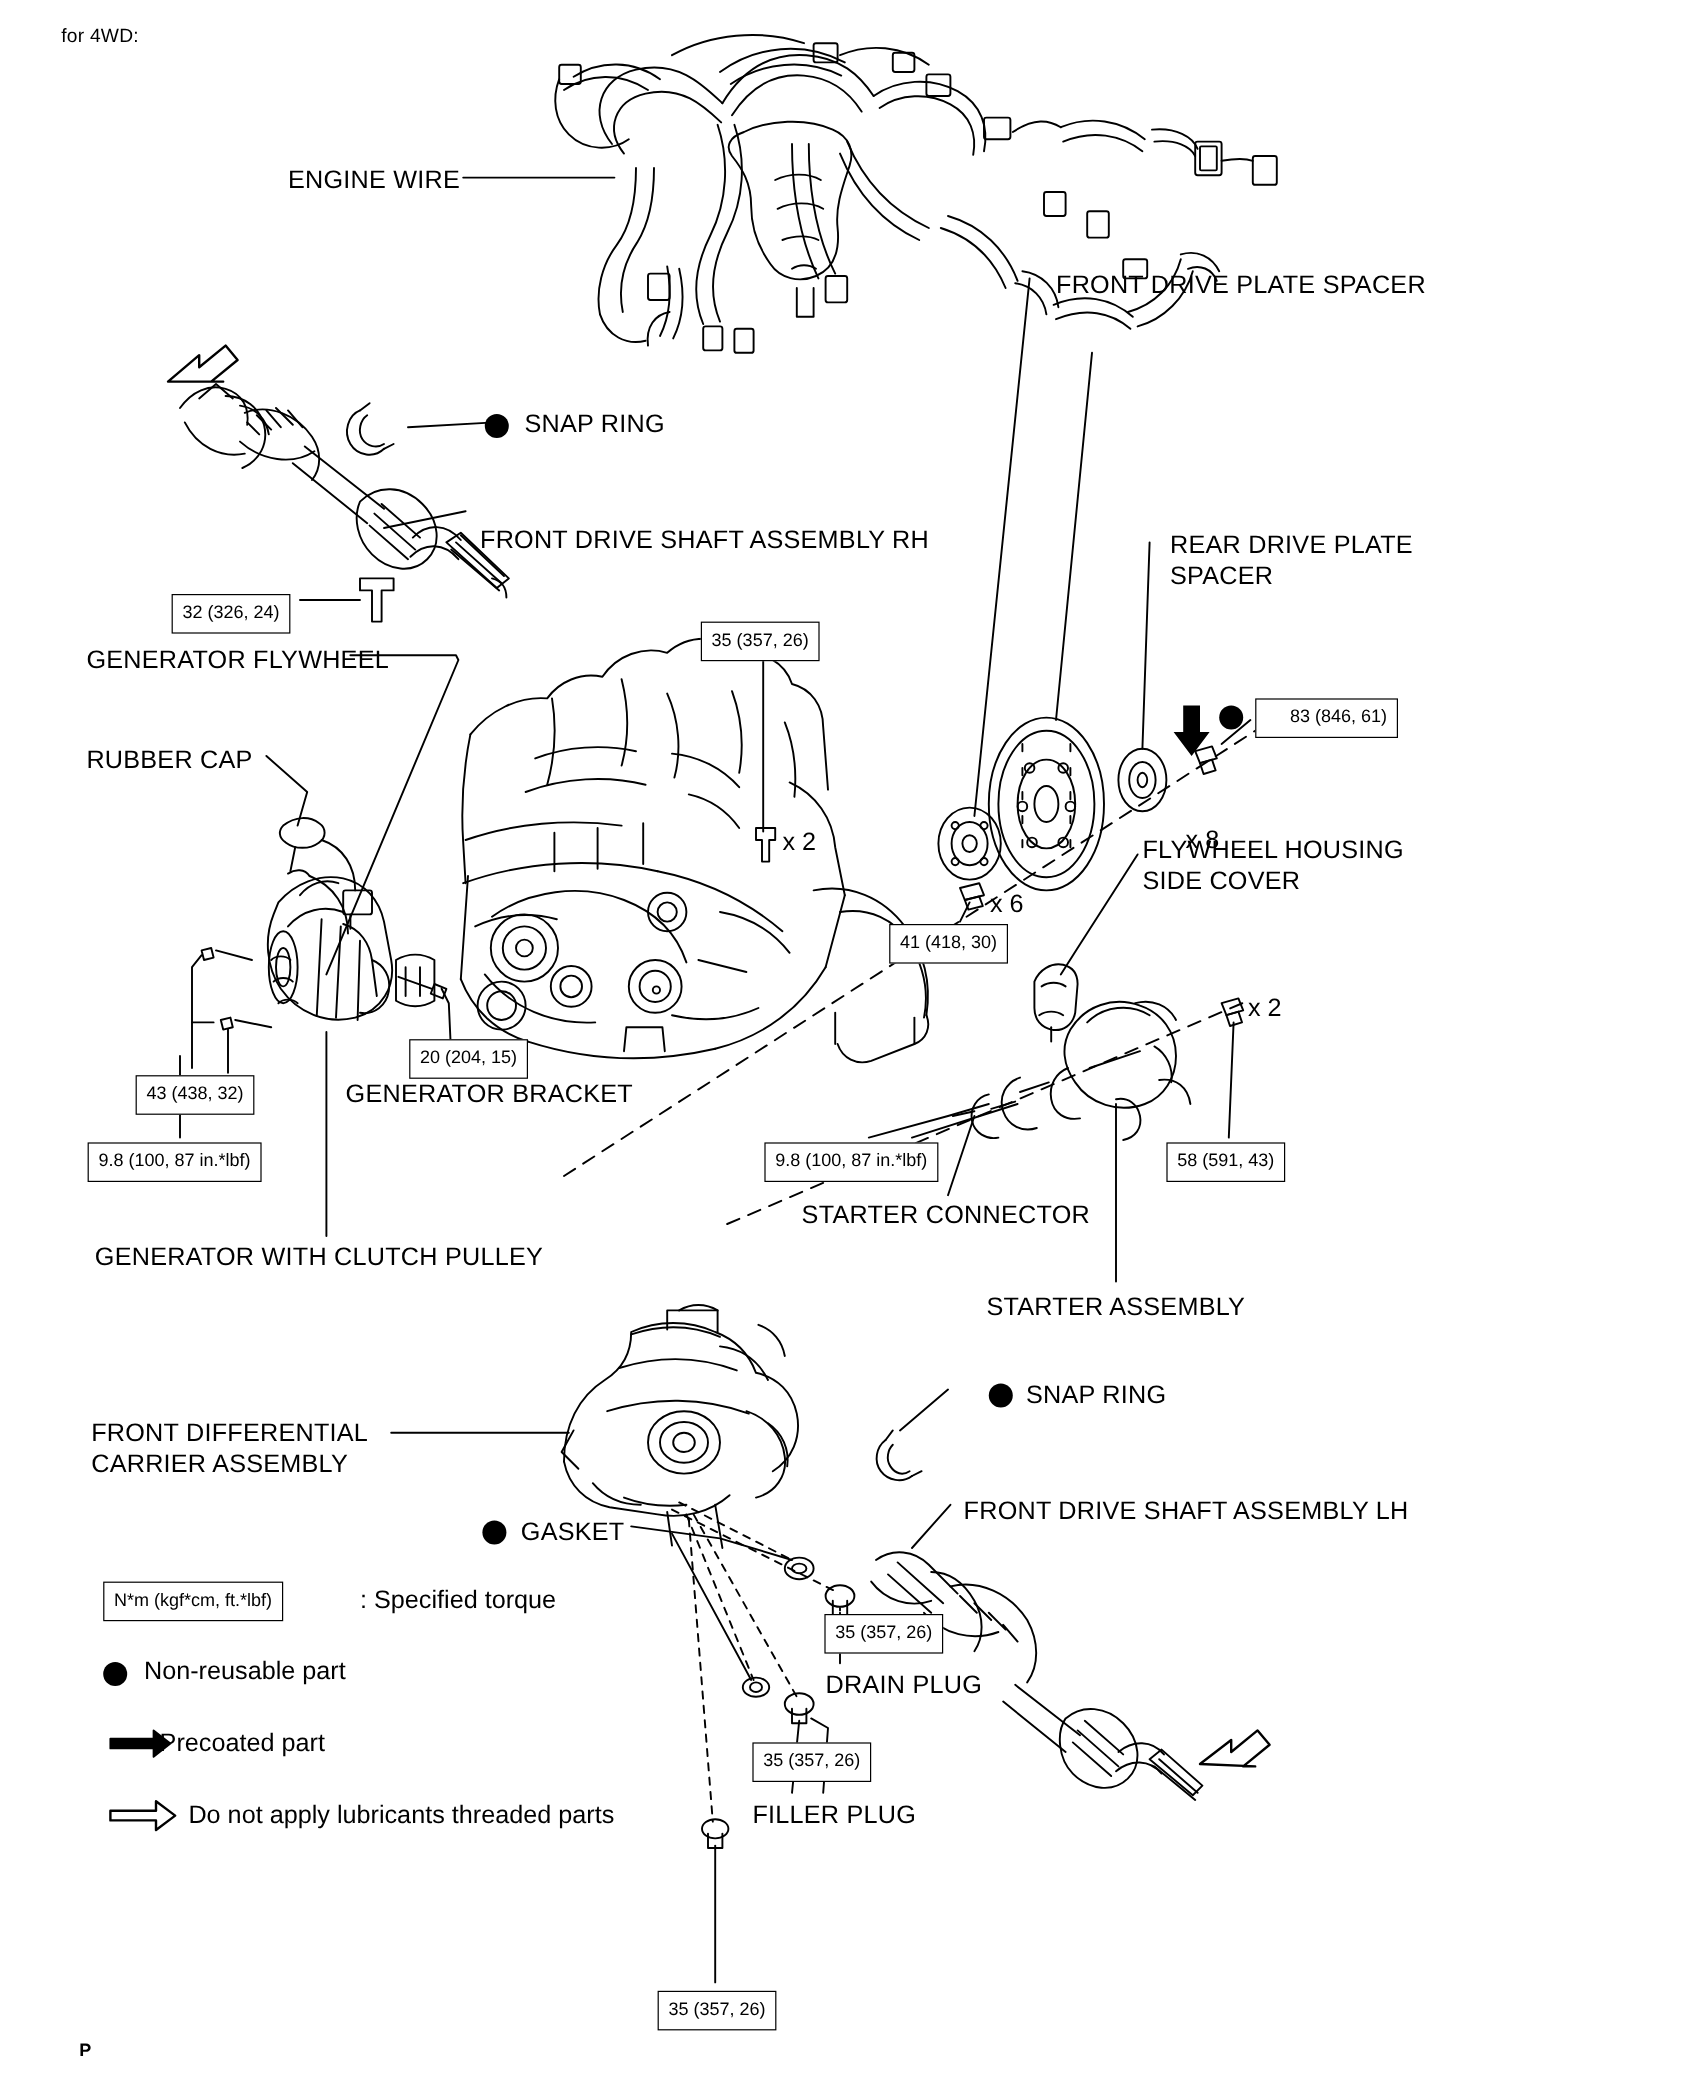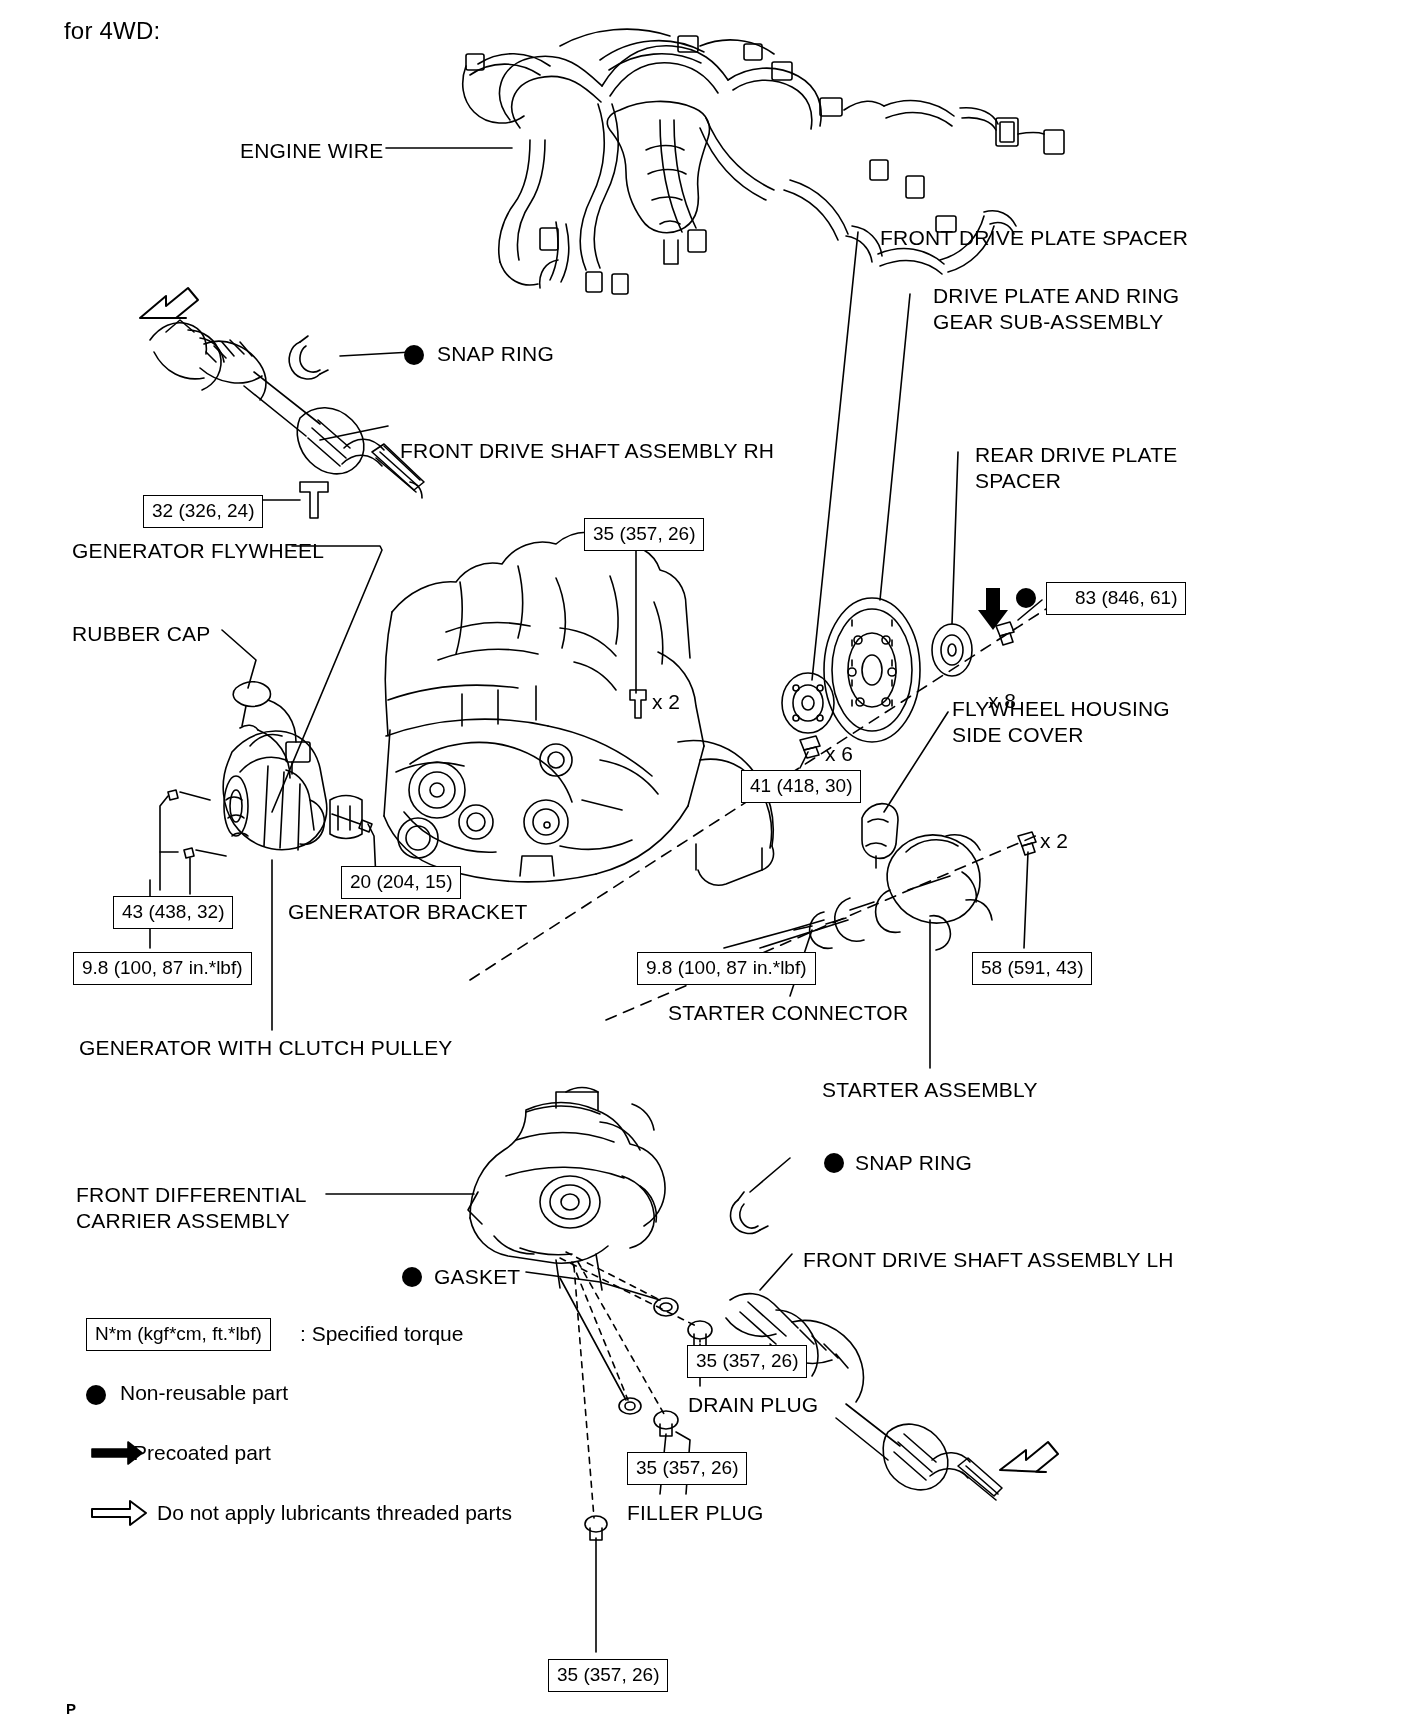--- a/index.html
+++ b/index.html
@@ -24,21 +24,21 @@
   .lbl {
     position: absolute;
     font-size: 21px;
     line-height: 26px;
     letter-spacing: 0.2px;
     white-space: pre;
     color: #000;
   }
   .torque {
     position: absolute;
-    font-size: 19px;
+    font-size: 15px;
     line-height: 22px;
     border: 1.6px solid #000;
     padding: 4px 8px 5px 8px;
     background: #fff;
     white-space: pre;
   }
   .qty {
     position: absolute;
     font-size: 21px;
     white-space: pre;
@@ -66,21 +66,21 @@
     top: 1700px;
     font-size: 15px;
     font-weight: bold;
   }
 </style>
 </head>
 <body>
 
 <div id="sheet">
 
-  <div class="lbl" style="left:64px; top:18px; font-size:24px;">for 4WD:</div>
+  <div class="lbl" style="left:51px; top:18px; font-size:16px;">for 4WD:</div>
 
   <svg class="art" viewBox="0 0 1408 1734">
     <g fill="none" stroke="#000" stroke-width="1.6" stroke-linecap="round" stroke-linejoin="round">
 
       <g>
         <path d="M510 120 c -20 -25 -10 -55 20 -62 c 35 -8 55 12 72 28"></path>
         <path d="M520 128 c -16 -20 -8 -44 18 -50 c 30 -7 48 10 63 24"></path>
         <path d="M602 86 c 18 -30 42 -42 70 -40 c 28 2 44 16 56 34"></path>
         <path d="M610 96 c 16 -25 36 -35 60 -33 c 24 2 38 14 48 30"></path>
         <path d="M600 60 c 30 -22 70 -26 104 -8"></path>
@@ -470,22 +470,20 @@
 
       <g>
         <path d="M92 1449 l 36 0 l 0 -7 l 14 11 l -14 11 l 0 -7 l -36 0 Z" fill="#000" stroke="#000"></path>
         <path d="M92 1509 l 38 0 l 0 -8 l 16 12 l -16 12 l 0 -8 l -38 0 Z" fill="#fff" stroke="#000" stroke-width="2"></path>
       </g>
     </g>
   </svg>
 
   <div class="lbl" style="left:240px; top:138px;">ENGINE WIRE</div>
   <div class="lbl" style="left:880px; top:225px;">FRONT DRIVE PLATE SPACER</div>
-  <div class="lbl" style="left:933px; top:283px;">DRIVE PLATE AND RING
-GEAR SUB-ASSEMBLY</div>
   <div class="lbl" style="left:437px; top:341px;">SNAP RING</div>
   <div class="lbl" style="left:400px; top:418px;margin-top:20px;">FRONT DRIVE SHAFT ASSEMBLY RH</div>
   <div class="lbl" style="left:975px; top:442px;">REAR DRIVE PLATE
 SPACER</div>
   <div class="lbl" style="left:72px; top:538px;">GENERATOR FLYWHEEL</div>
   <div class="lbl" style="left:72px; top:621px;">RUBBER CAP</div>
   <div class="lbl" style="left:952px; top:696px;">FLYWHEEL HOUSING
 SIDE COVER</div>
   <div class="lbl" style="left:288px; top:899px;">GENERATOR BRACKET</div>
   <div class="lbl" style="left:668px; top:1000px;">STARTER CONNECTOR</div>

